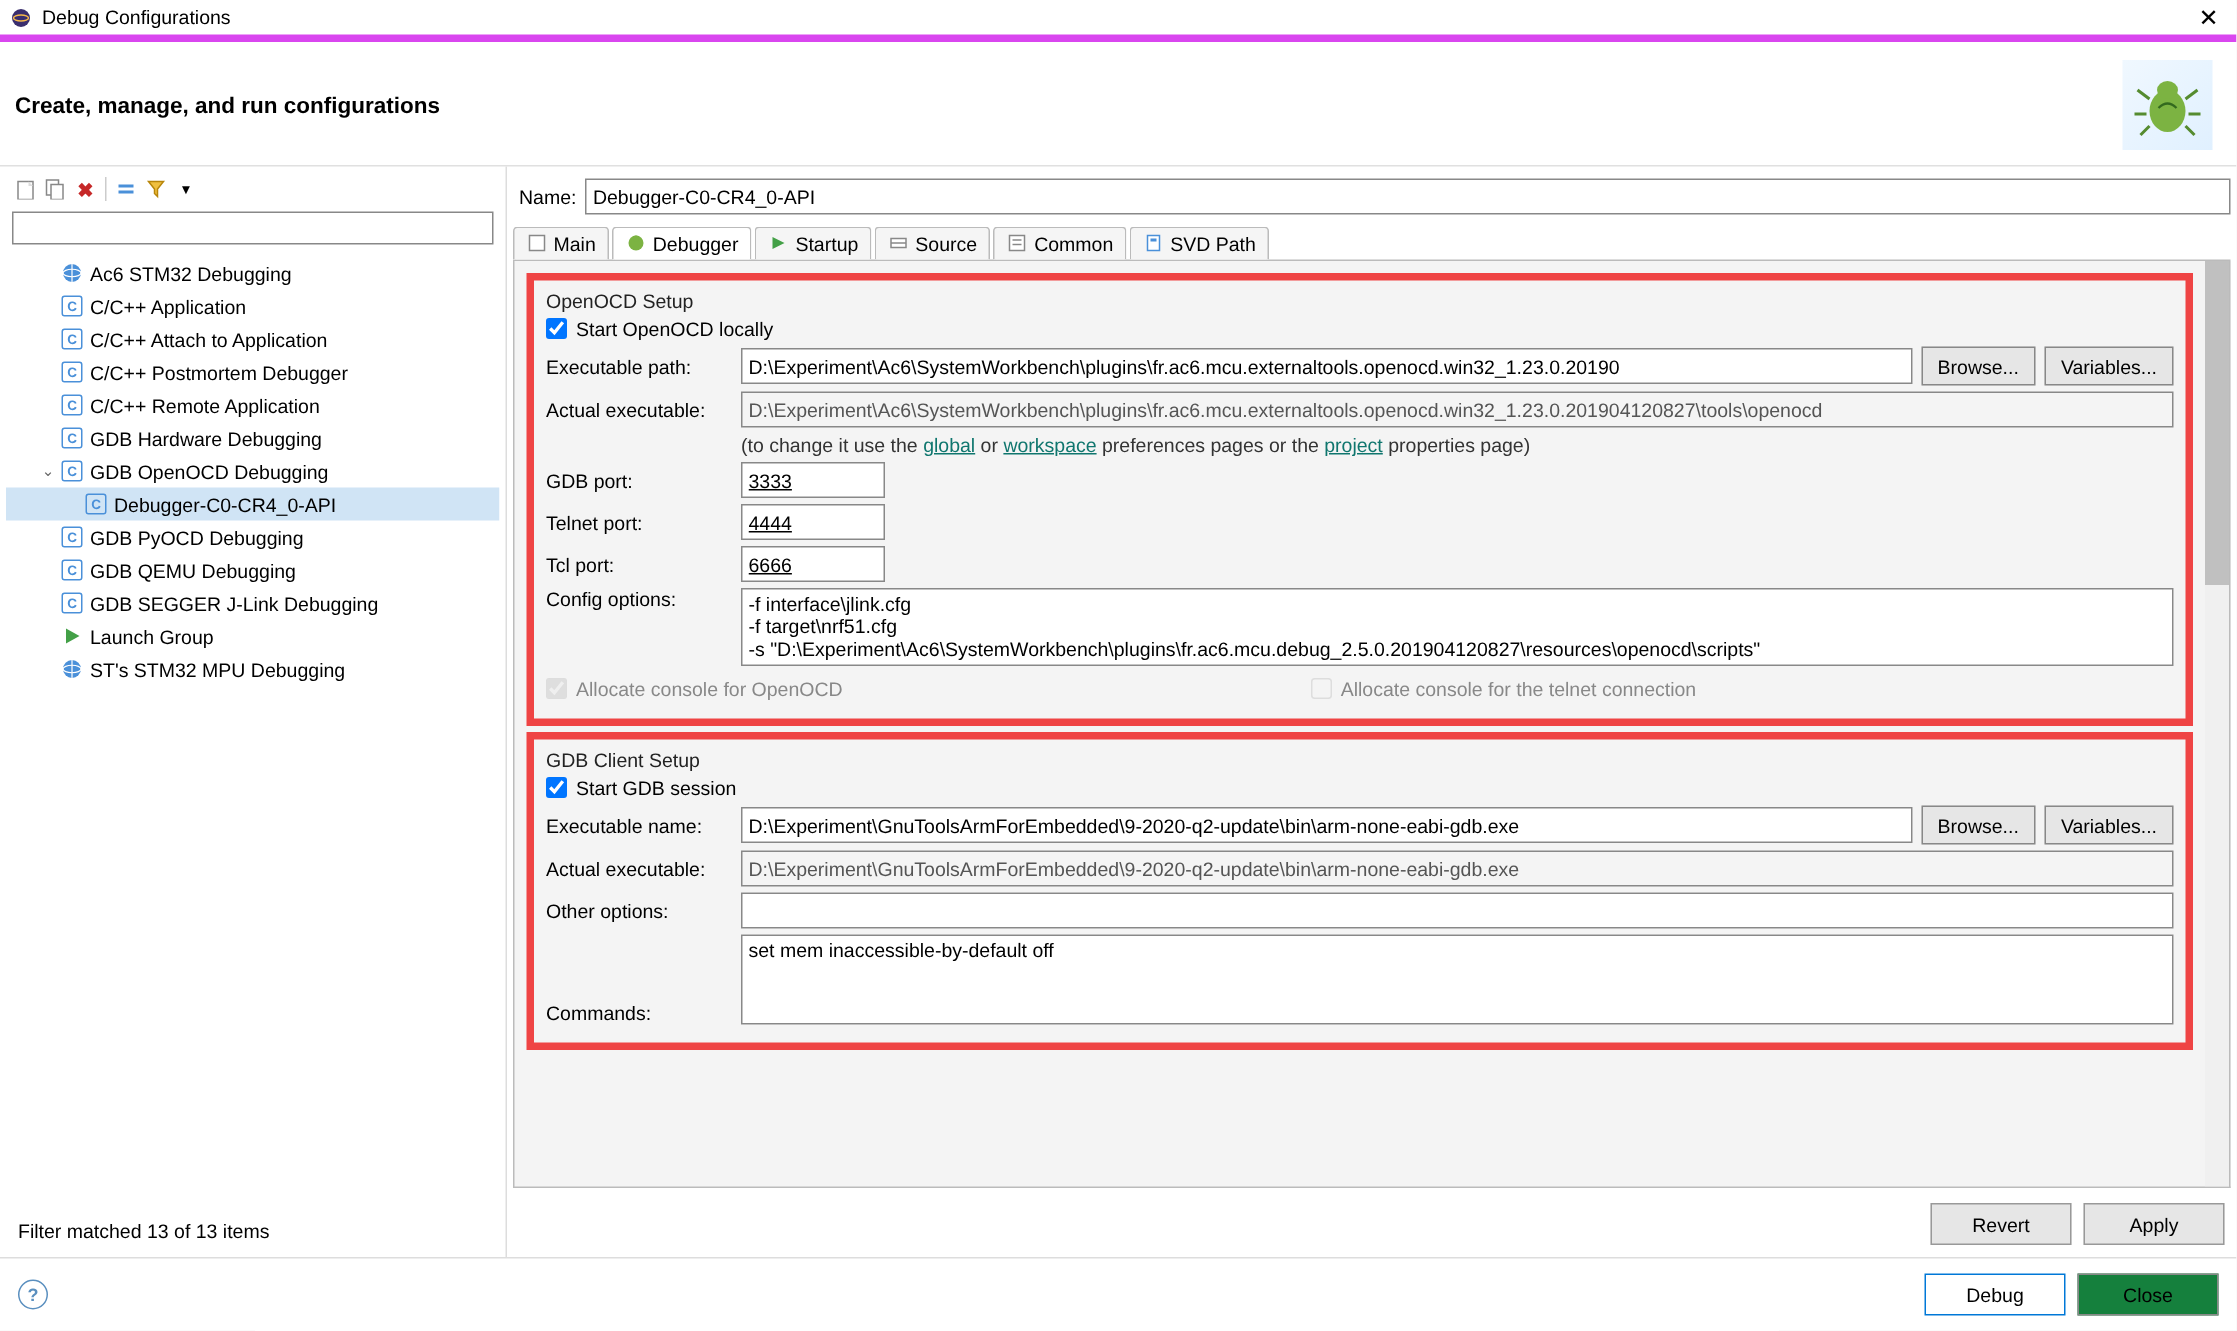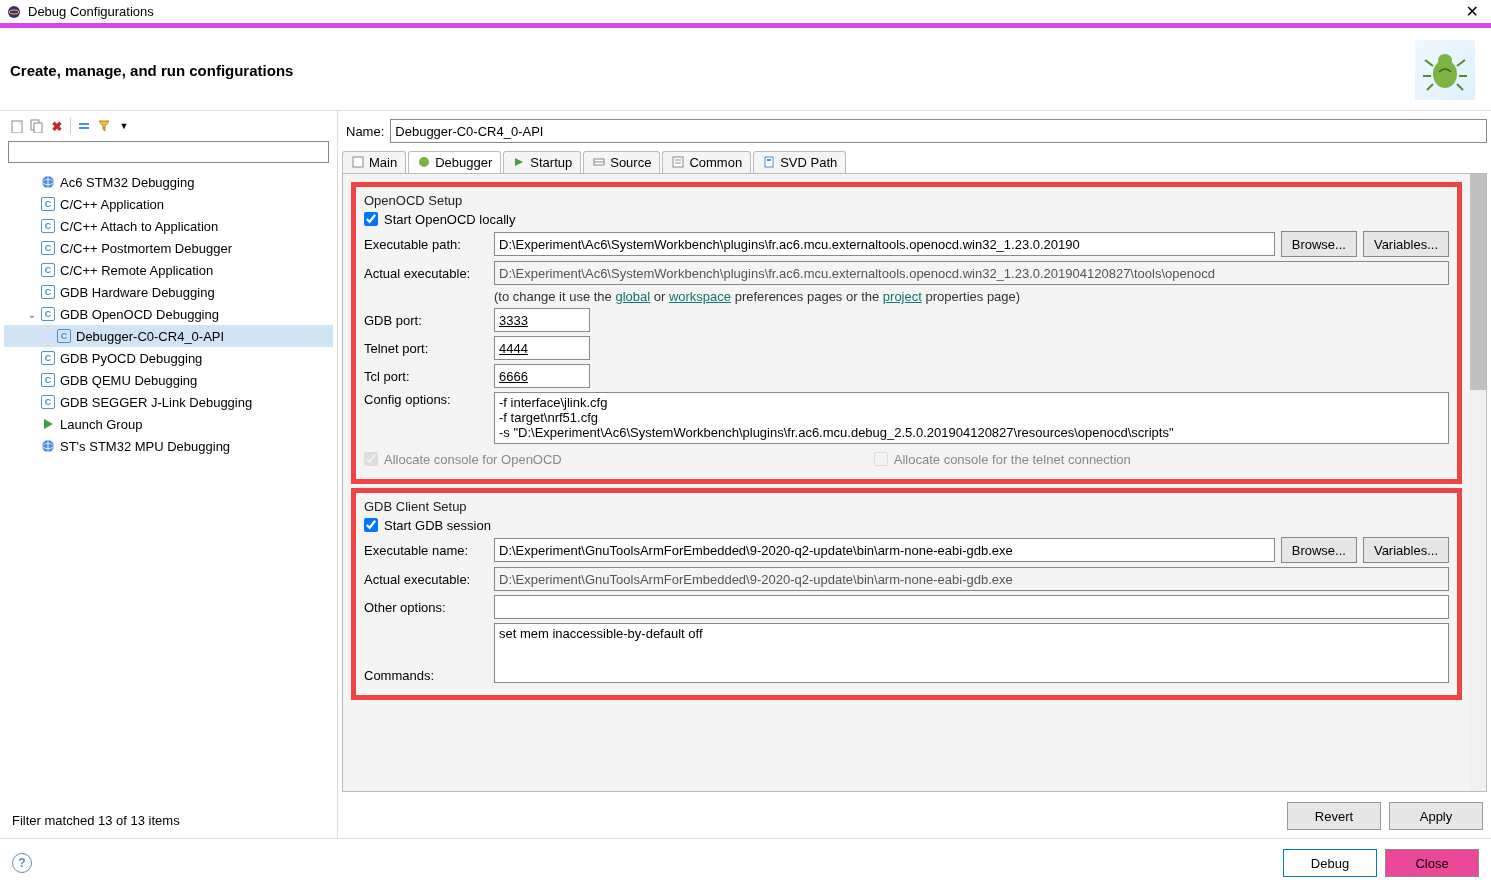--- a/index.html
+++ b/index.html
@@ -52,21 +52,21 @@
 .hint a { color: #0f766e; text-decoration: underline; }
 .check-cols { display: flex; gap: 52px; margin-top: 4px; }
 .check-cols .checkbox-row { color: #888; }
 .check-cols .checkbox-row input { opacity: 0.6; }
 .footer-buttons { display: flex; justify-content: flex-end; gap: 8px; padding: 10px 4px 4px 0; }
 .footer-buttons .btn { padding: 4px 20px; border: 1px solid #999; background: #e6e6e6; font-size: 13px; min-width: 94px; height: 28px; cursor: default; }
 .footer-buttons .btn.disabled { color: #000000; }
 .bottom-bar { display: flex; align-items: center; padding: 10px 12px; border-top: 1px solid #ddd; }
 .help-icon { width: 20px; height: 20px; border: 1.5px solid #5a8fbf; border-radius: 50%; display: flex; align-items: center; justify-content: center; color: #5a8fbf; font-size: 12px; font-weight: bold; }
 .bottom-bar .spacer { flex: 1; }
-.bottom-bar .btn { padding: 4px 22px; border: 1px solid #888; background: #ec4899; font-size: 13px; min-width: 94px; height: 28px; margin-left: 8px; cursor: default; }
+.bottom-bar .btn { padding: 4px 22px; border: 1px solid #888; background: #15803d; font-size: 13px; min-width: 94px; height: 28px; margin-left: 8px; cursor: default; }
 .bottom-bar .btn.primary { border: 1px solid #0078d7; background: #fff; }
 .c-icon { width: 14px; height: 14px; border: 1px solid #4a90d9; color: #4a90d9; font-size: 9px; font-weight: bold; display: inline-flex; align-items: center; justify-content: center; border-radius: 2px; }
 .scroll-track { position: absolute; right: 0; top: 0; bottom: 0; width: 16px; background: #f0f0f0; }
 .scroll-thumb { background: #c0c0c0; width: 100%; }
 .readonly { background: #f4f4f4; color: #555; }
 </style>
 </head>
 <body>
 
 <div class="titlebar">

